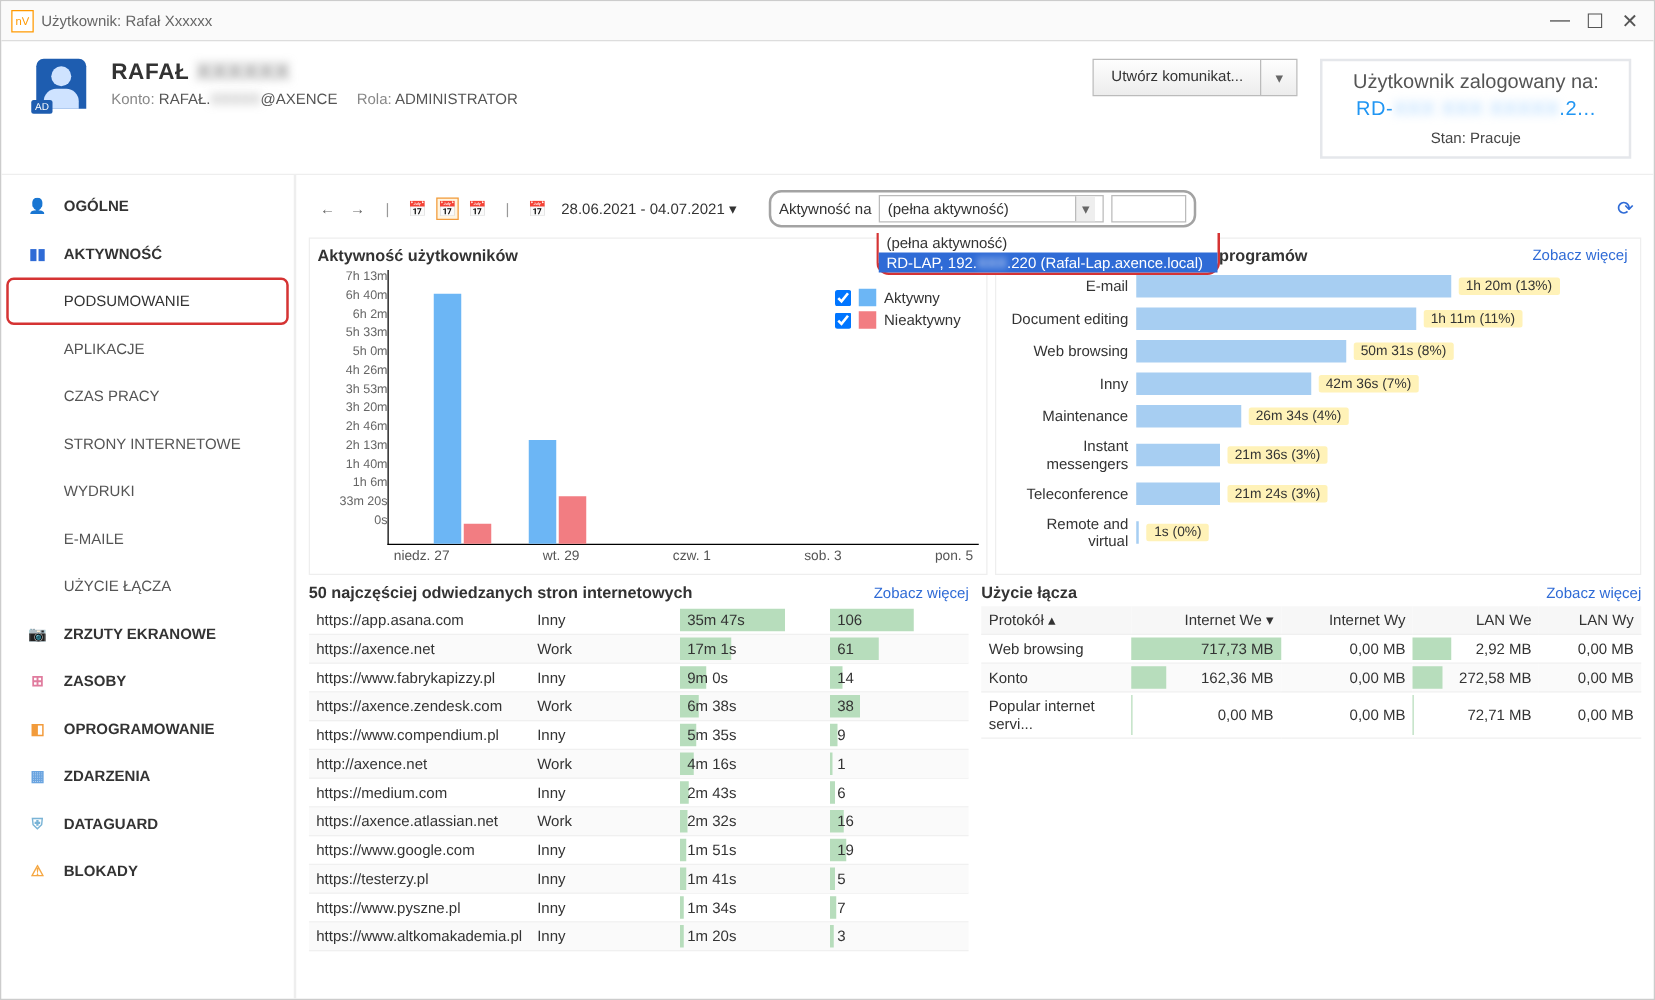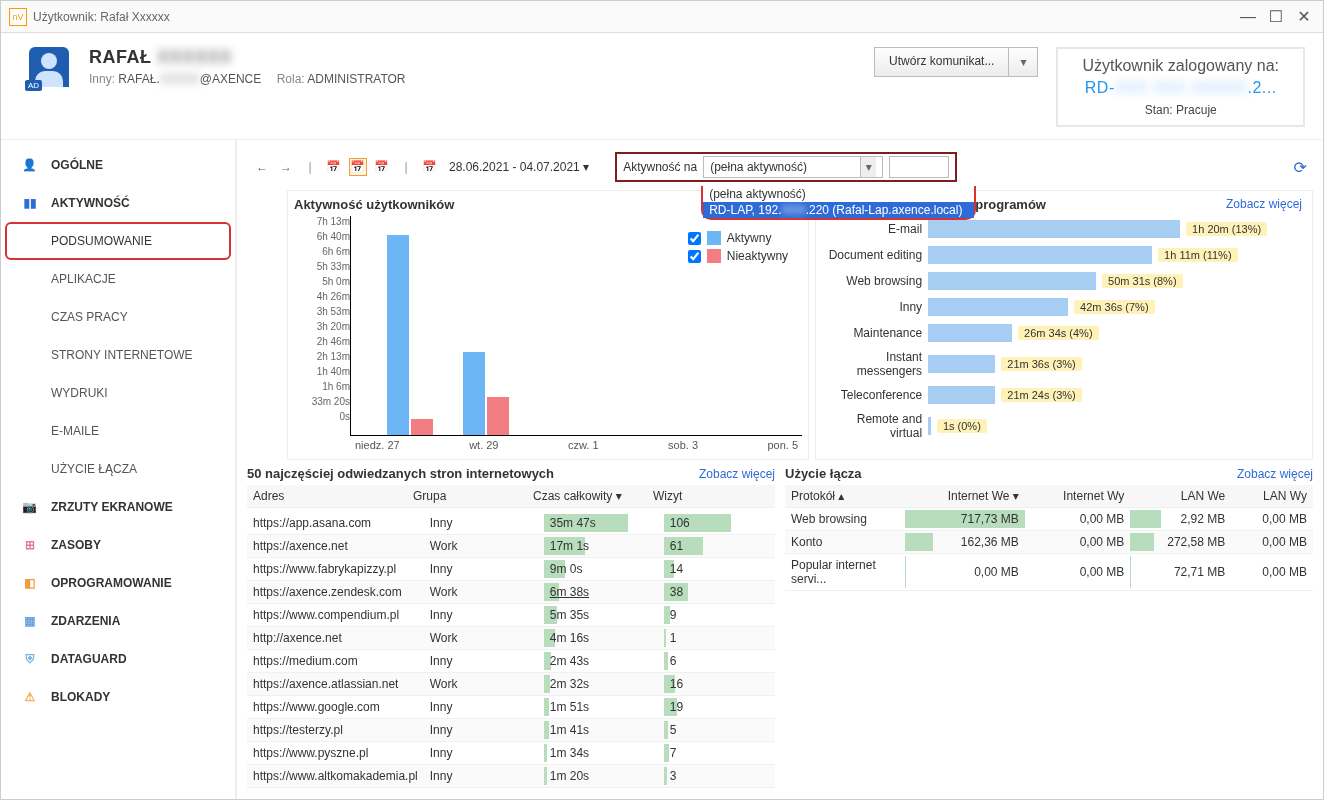--- a/index.html
+++ b/index.html
@@ -34,32 +34,32 @@
 .nav-item { display: flex; align-items: center; padding: 10px 14px; font-size: 12px; color: #444; cursor: default; border: 2px solid transparent; margin: 0 4px; }
 .nav-item.hdr { font-weight: 600; color: #333; }
 .nav-item .nicon { width: 18px; height: 14px; margin-right: 12px; display: inline-flex; align-items: center; justify-content: center; }
 .nav-item.sub { padding-left: 44px; color: #555; }
 .nav-item.selected { border: 2px solid #d53333; border-radius: 6px; color: #333; }
 
 .content { flex: 1; display: flex; flex-direction: column; padding: 4px 10px; overflow: hidden; }
 .toolbar { display: flex; align-items: center; padding: 8px 6px; gap: 6px; position: relative; }
 .tb-btn { width: 18px; height: 18px; display: flex; align-items: center; justify-content: center; color: #666; }
 .date-range { font-size: 12px; color: #333; margin-left: 4px; }
-.activity-filter { display: flex; align-items: center; border: 2px solid #7f1d1d; border-radius: 0; padding: 2px 6px; margin-left: 20px; gap: 6px; position: relative; }
+.activity-filter { display: flex; align-items: center; border: 2px solid #a3a3a3; border-radius: 10px; padding: 2px 6px; margin-left: 20px; gap: 6px; position: relative; }
 .af-label { font-size: 12px; }
 .af-select { border: 1px solid #bbb; background: #fff; height: 22px; width: 180px; display: flex; align-items: center; padding: 0 6px; font-size: 12px; position: relative; }
 .af-select .caret { margin-left: auto; background: #eee; border-left: 1px solid #bbb; width: 16px; text-align: center; color: #666; height: 100%; display: flex; align-items: center; justify-content: center; }
 .dropdown { position: absolute; top: 32px; left: 84px; border: 2px solid #d53333; border-radius: 0 0 10px 10px; border-top: none; background: #fff; font-size: 12px; z-index: 10; width: 275px; }
 .dropdown .opt { padding: 1px 6px; }
 .dropdown .opt.sel { background: #2f6bd6; color: #fff; }
 .dropdown .opt.sel .blur { filter: blur(3px); color: #fff; }
 
 .refresh { margin-left: auto; color: #2f6bd6; font-size: 16px; }
 
-.panels-top { display: flex; gap: 6px; height: 270px; margin-left: 40px; }
+.panels-top { display: flex; gap: 6px; height: 270px; }
 .panel { flex: 1; border: 1px solid #eee; position: relative; padding: 6px; }
 .panel h4 { font-size: 13px; font-weight: 700; margin-bottom: 4px; }
 
 .chart-activity { display: flex; height: 220px; }
 .yaxis { display: flex; flex-direction: column; justify-content: space-between; font-size: 10px; color: #666; text-align: right; width: 56px; padding-bottom: 14px; }
 .bars { flex: 1; border-left: 1px solid #000; border-bottom: 1px solid #000; position: relative; display: flex; align-items: flex-end; padding: 0 6px; }
 .bar-grp { display: flex; align-items: flex-end; gap: 2px; margin-right: 30px; }
 .bar { width: 22px; }
 .bar.active { background: #6cb6f5; }
 .bar.inactive { background: #f27d82; }
@@ -106,21 +106,21 @@
 
 <div class="header">
   <div class="avatar">
     <span class="badge-ad">AD</span>
   </div>
   <div class="user-block">
     <h2>
       <span>RAFAŁ</span> <span class="blur">XXXXXX</span>
     </h2>
     <div class="user-meta">
-      <span>Inny:</span>
+      <span>Konto:</span>
       <span class="val"><span>RAFAŁ.</span><span class="blur">XXXXX</span><span>@AXENCE</span></span>
       <span>Rola:</span>
       <span class="val">ADMINISTRATOR</span>
     </div>
   </div>
   <div class="header-actions">
     <div class="btn-comm">
       <span>Utwórz komunikat...</span>
       <span class="drop">▾</span>
     </div>
@@ -225,21 +225,21 @@
       <div class="refresh">⟳</div>
     </div>
 
     <div class="panels-top">
       <div class="panel" style="flex:1.05;">
         <h4>Aktywność użytkowników</h4>
         <div class="chart-activity">
           <div class="yaxis" id="yaxis">
               <div>7h 13m</div>
               <div>6h 40m</div>
-              <div>6h 6m</div>
+              <div>6h 2m</div>
               <div>5h 33m</div>
               <div>5h 0m</div>
               <div>4h 26m</div>
               <div>3h 53m</div>
               <div>3h 20m</div>
               <div>2h 46m</div>
               <div>2h 13m</div>
               <div>1h 40m</div>
               <div>1h 6m</div>
               <div>33m 20s</div>
@@ -325,30 +325,20 @@
           </div>
       </div>
     </div>
 
     <div class="panels-bottom">
       <div class="tbl-panel">
         <div class="tbl-hdr-row">
           <h4>50 najczęściej odwiedzanych stron internetowych</h4>
           <a>Zobacz więcej</a>
         </div>
-        <table>
-          <thead>
-              <tr>
-            <th style="width:160px;">Adres</th>
-            <th style="width:120px;">Grupa</th>
-            <th style="width:120px;"><span>Czas całkowity</span> ▾</th>
-            <th>Wizyt</th>
-          </tr>
-            </thead>
-        </table>
         <div class="scroll-tbl">
             <table>
               <tbody id="sites-body">
                 <tr>
                   <td style="width:160px;">https://app.asana.com</td>
                   <td style="width:120px;">Inny</td>
                   <td class="cell-bar" style="width:120px;"><div class="bg" style="width:70%"></div><span>35m 47s</span></td>
                   <td class="cell-bar"><div class="bg" style="width:60%"></div><span>106</span></td>
                 </tr>
                 <tr>
@@ -359,21 +349,21 @@
                 </tr>
                 <tr>
                   <td style="width:160px;">https://www.fabrykapizzy.pl</td>
                   <td style="width:120px;">Inny</td>
                   <td class="cell-bar" style="width:120px;"><div class="bg" style="width:18%"></div><span>9m 0s</span></td>
                   <td class="cell-bar"><div class="bg" style="width:9%"></div><span>14</span></td>
                 </tr>
                 <tr>
                   <td style="width:160px;">https://axence.zendesk.com</td>
                   <td style="width:120px;">Work</td>
-                  <td class="cell-bar" style="width:120px;text-decoration:underline;"><div class="bg" style="width:13%"></div><span>6m 38s</span></td>
+                  <td class="cell-bar" style="width:120px;"><div class="bg" style="width:13%"></div><span>6m 38s</span></td>
                   <td class="cell-bar"><div class="bg" style="width:22%"></div><span>38</span></td>
                 </tr>
                 <tr>
                   <td style="width:160px;">https://www.compendium.pl</td>
                   <td style="width:120px;">Inny</td>
                   <td class="cell-bar" style="width:120px;margin-left:13px;"><div class="bg" style="width:11%"></div><span>5m 35s</span></td>
                   <td class="cell-bar"><div class="bg" style="width:6%"></div><span>9</span></td>
                 </tr>
                 <tr>
                   <td style="width:160px;">http://axence.net</td>

